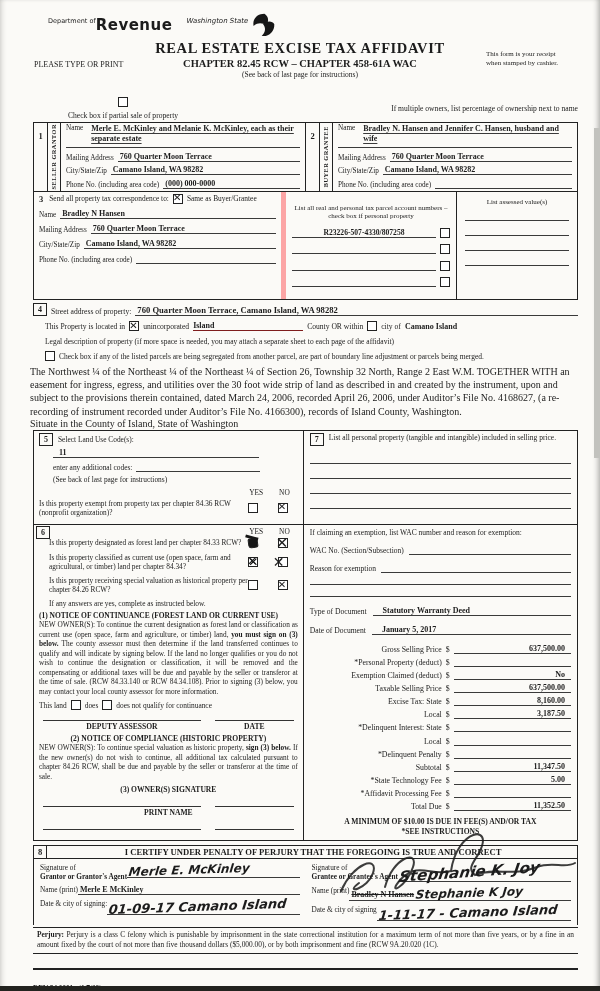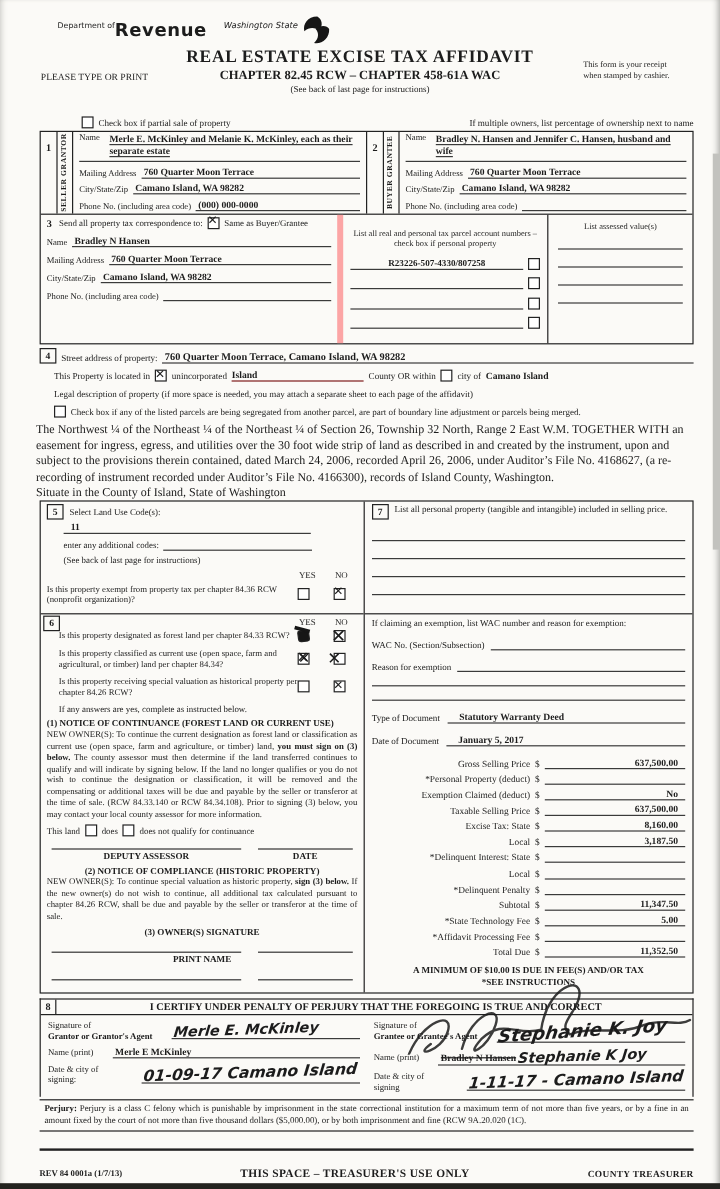--- a/index.html
+++ b/index.html
@@ -16,21 +16,21 @@
   .logo-dept{font-size:6.5px;margin-left:14px;font-family:"DejaVu Sans",sans-serif;}
   .logo-rev{font-size:15px;font-weight:bold;letter-spacing:.5px;font-family:"DejaVu Sans",sans-serif;}
   .logo-state{font-size:7px;margin-left:14px;font-style:italic;font-family:"DejaVu Sans",sans-serif;}
   .title{ text-align:center;font-size:14.5px;font-weight:bold;letter-spacing:.6px;padding-top:40px;}
   .chapter-row{position:relative;text-align:center;font-size:10.5px;font-weight:bold;margin-top:1px;}
   .please{position:absolute;left:34px;top:2px;font-size:8px;font-weight:normal;}
   .receipt{position:absolute;right:22px;top:-8px;width:92px;font-size:7px;font-weight:normal;text-align:left;line-height:1.25;}
   .warning{text-align:center;font-size:8.3px;font-weight:bold;margin-top:2px;letter-spacing:.2px;}
   .seeback{text-align:center;font-size:7.5px;margin-top:1px;}
   .partial-row{display:flex;justify-content:space-between;padding:1px 22px 2px 68px;font-size:7.6px;align-items:center;}
-  .partial-left{display:flex;align-items:center;gap:4px;}
+  .partial-left{display:flex;align-items:center;gap:4px;flex-direction:column;}
 
   
   .cb{position:relative;display:inline-block;width:8px;height:8px;border:1px solid #222;background:#fff;vertical-align:-1px;flex:none;}
   .cb[data-state="checked"]::after{content:"\2715";position:absolute;left:-1px;top:-2.5px;font-size:10px;font-weight:bold;font-family:"DejaVu Sans",sans-serif;}
   .cb[data-state="blob"]{background:#161616;border-radius:2px 3px 2px 3px;transform:rotate(-7deg);}
   .cb[data-state="blob"]::after{content:"";position:absolute;left:-3px;top:-3px;width:13px;height:3px;background:#161616;transform:rotate(22deg);}
   .cb[data-state="blob2"]::after{content:"\2715";position:absolute;left:-1.5px;top:-3.5px;font-size:12px;font-weight:bold;font-family:"DejaVu Sans",sans-serif;text-shadow:1px .5px 0 #111;}
   .cb[data-state="bigx"]::after{content:"\2715";position:absolute;left:-3px;top:-5px;font-size:15px;font-weight:bold;font-family:"DejaVu Sans",sans-serif;}
   .cb[data-state="bigx2"]::after{content:"\2715";position:absolute;left:-6px;top:-4px;font-size:14px;font-weight:bold;font-family:"DejaVu Sans",sans-serif;}
 
@@ -114,21 +114,21 @@
 
   
   .box8{margin:4px 22px 0 33px;border:1px solid #222;border-bottom:none;position:relative;}
   .sec8head{display:flex;align-items:center;border-bottom:1px solid #222;}
   .sec8head .secnum{padding:1px 4px;border-right:1px solid #222;}
   .certify{flex:1;text-align:center;font-size:8.6px;font-weight:bold;}
   .siggrid{display:flex;}
   .sighalf{width:50%;padding:3px 6px 4px 6px;position:relative;}
   .siglbl{font-size:7.3px;line-height:1.25;}
   .siglbl b{font-size:7.3px;}
-  .sigrow{display:flex;align-items:center;gap:16px;font-size:7.3px;margin-top:4px;}
+  .sigrow{display:flex;align-items:flex-start;gap:0;font-size:7.3px;margin-top:4px;}
   .hand{font-family:"DejaVu Sans",sans-serif;font-style:italic;font-weight:bold;display:inline-block;transform:skewX(-8deg) rotate(-2deg);font-size:12px;white-space:nowrap;}
   .hand-big{font-size:15px;transform:skewX(-12deg) rotate(-4deg);}
   .strike{text-decoration:line-through;font-weight:bold;font-size:8px;}
   .flourish{position:absolute;right:0;top:-16px;overflow:visible;pointer-events:none;}
   .perjury{border-top:1px solid #222;border-bottom:1px solid #222;margin:2px 22px 0 33px;padding:2px 4px 3px 4px;font-size:7.4px;line-height:1.35;text-align:justify;}
 
   
   .footer{margin:14px 22px 0 33px;border-top:2px solid #222;display:flex;justify-content:space-between;align-items:flex-start;padding-top:15px;}
   .rev{font-size:7.2px;font-weight:bold;}
   .tspace{font-size:9.5px;font-weight:bold;letter-spacing:.3px;}

